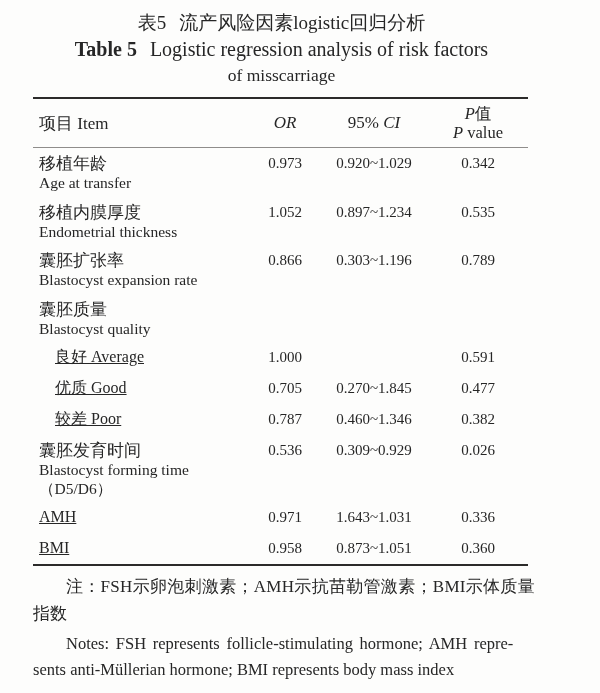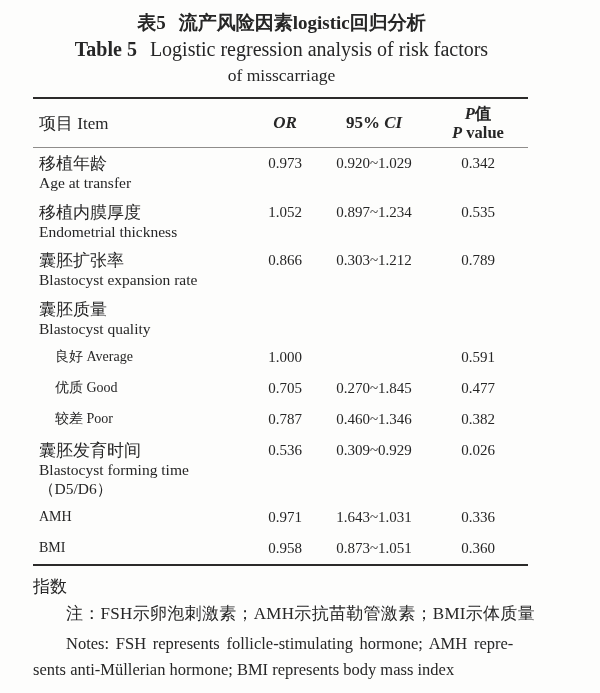--- a/index.html
+++ b/index.html
@@ -8,21 +8,21 @@
     background: #fdfdfc;
     overflow: hidden;
     font-family: "Liberation Serif", "DejaVu Serif", serif;
     color: #262626;
   }
   .it { font-style: italic; }
   .b  { font-weight: 700; }
 
   
   .titles { margin: 9px 70px 9px 33px; text-align: center; }
-  .t-zh { font-size: 19px; font-weight: 700; line-height: 27px; white-space: nowrap; }
+  .t-zh { font-size: 19px; font-weight: 400; line-height: 27px; white-space: nowrap; }
   .t-en { font-size: 20px; line-height: 27px; white-space: nowrap; }
   .t-en2 { font-size: 17.5px; line-height: 25px; white-space: nowrap; text-align: center; }
   .tgap { display: inline-block; width: 13px; }
 
   
   table.reg {
     border-collapse: collapse;
     table-layout: fixed;
     width: 495px;
     margin-left: 33px;
@@ -36,30 +36,30 @@
 
   thead th {
     border-bottom: 1.6px solid #8f8d8b;
     font-weight: 400;
     font-size: 17px;
     padding: 5px 0 5px 0;
     vertical-align: middle;
     margin-top: 27px;
   }
   th.h-item { text-align: left; padding-left: 6px; }
-  th.h-num  { text-align: center; font-weight: bold; }
+  th.h-num  { text-align: center; }
   .pv { line-height: 19px; text-align: center; font-size: 16.5px; }
 
   td { vertical-align: top; }
   td.item { text-align: left; padding-left: 6px; }
   td.num  { text-align: center; font-size: 15px; line-height: 21px; }
 
   .zh  { font-size: 17px;  line-height: 21px; white-space: nowrap; }
   .en  { font-size: 15.5px; line-height: 18.5px; white-space: nowrap; }
-  .single { font-size: 14px; line-height: 20px; white-space: nowrap; }
+  .single { font-size: 16px; line-height: 20px; white-space: nowrap; text-decoration: underline; }
   .indent { padding-left: 16px; }
 
   tr.tr2 td { padding-top: 5px; padding-bottom: 4px; }   
   tr.tr3 td { padding-top: 5px; padding-bottom: 4px; }   
   tr.tr1 td { padding-top: 5px; padding-bottom: 5px; }   
 
   
   .notes-zh { margin: 7px 52px 0 33px; font-size: 17px; }
   .nz-line { line-height: 27px; white-space: nowrap; }
   .nz-l1 { text-indent: 33px; letter-spacing: 0.3px; }
@@ -112,21 +112,21 @@
       <td class="num">1.052</td>
       <td class="num">0.897~1.234</td>
       <td class="num">0.535</td>
     </tr>
     <tr class="tr2">
       <td class="item">
         <div class="zh">囊胚扩张率</div>
         <div class="en">Blastocyst expansion rate</div>
       </td>
       <td class="num">0.866</td>
-      <td class="num">0.303~1.212</td>
+      <td class="num">0.303~1.196</td>
       <td class="num">0.789</td>
     </tr>
     <tr class="tr2">
       <td class="item">
         <div class="zh">囊胚质量</div>
         <div class="en">Blastocyst quality</div>
       </td>
       <td class="num"></td>
       <td class="num"></td>
       <td class="num"></td>
@@ -178,20 +178,20 @@
         <div class="single">BMI</div>
       </td>
       <td class="num">0.958</td>
       <td class="num">0.873~1.051</td>
       <td class="num">0.360</td>
     </tr>
   </tbody>
 </table>
 
 <div class="notes-zh">
+  <div class="nz-line nz-l1">注：FSH示卵泡刺激素；AMH示抗苗勒管激素；BMI示体质量</div>
   <div class="nz-line">指数</div>
-  <div class="nz-line nz-l1">注：FSH示卵泡刺激素；AMH示抗苗勒管激素；BMI示体质量</div>
 </div>
 
 <div class="notes-en">
   <div class="ne-line ne-l1">Notes: FSH represents follicle-stimulating hormone; AMH repre-</div>
   <div class="ne-line">sents anti-Müllerian hormone; BMI represents body mass index</div>
 </div>
 
 </body></html>

